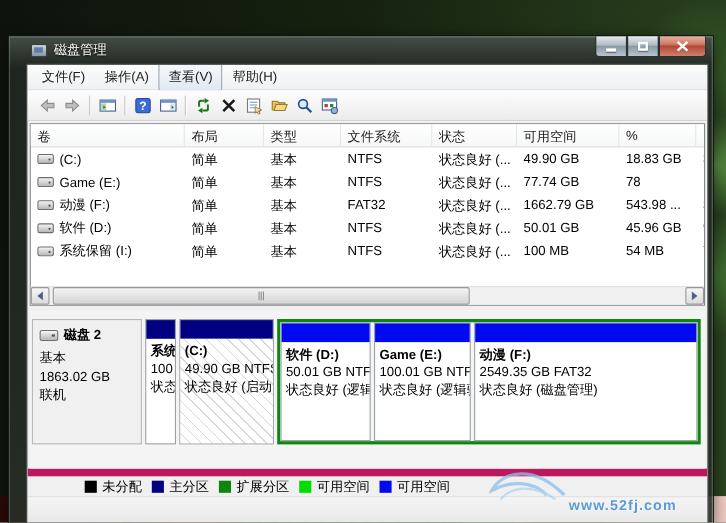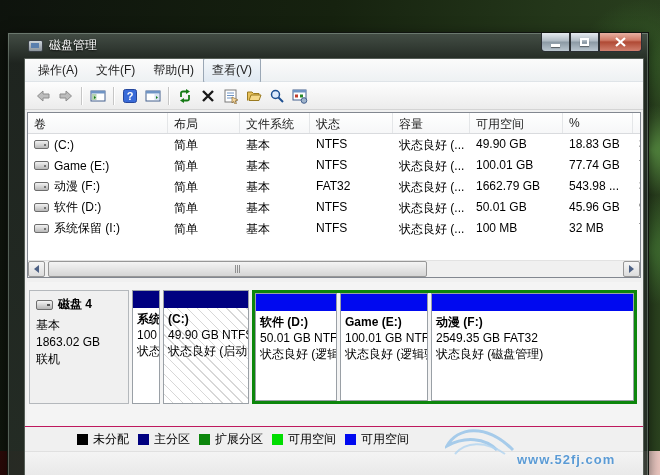--- a/index.html
+++ b/index.html
@@ -117,21 +117,21 @@
   .p-sys { width:28px; }
   .p-c { width:86px; }
   .extended { flex:1; border:3px solid #0c860c; display:flex; padding:0; background:#f4f4f4; }
   .extended .part { margin:0 3px 0 0; border:1px solid #9aa0a6; }
   .extended .part:last-child { margin-right:0; }
   .p-d { width:82px; flex:0 0 auto; }
   .p-e { width:88px; flex:0 0 auto; }
   .p-f { flex:1; }
 
   
-  .legend { height:25px; border-top:1px solid #be185d; background:#f0f0f0;
+  .legend { height:25px; border-top:7px solid #be185d; background:#f0f0f0;
     display:flex; align-items:center; gap:9px; padding-left:52px; font-size:12px; color:#000; }
   .leg-item { display:flex; align-items:center; gap:5px; }
   .leg-sq { width:11px; height:11px; flex:0 0 auto; }
   .statusbar { height:24px; background:linear-gradient(#f4f4f4,#e9e9e9); border-top:1px solid #e0e0e0; }
 </style>
 </head>
 <body>
 
 <div class="desktop-bottom">
   <div class="seg seg-dark-red"></div>
@@ -157,24 +157,24 @@
         <svg width="11" height="10">
             <path d="M1 1 L10 9 M10 1 L1 9" stroke="#fff" stroke-width="2.2"></path>
           </svg>
       </div>
     </div>
   </div>
 
   <div class="client">
 
     <div class="menubar">
+      <div class="menu-item">文件(F)</div>
       <div class="menu-item">操作(A)</div>
-      <div class="menu-item">文件(F)</div>
+      <div class="menu-item active">查看(V)</div>
       <div class="menu-item">帮助(H)</div>
-      <div class="menu-item active">查看(V)</div>
     </div>
 
     <div class="toolbar">
       <div class="tb-btn">
         <svg width="16" height="16">
             <path d="M8 3 L2.5 8 L8 13 L8 10 H14 V6 H8 Z" fill="#bdbdbd" stroke="#8d8d8d"></path>
           </svg>
       </div>
       <div class="tb-btn">
         <svg width="16" height="16">
@@ -248,23 +248,23 @@
             <rect x="8" y="6.5" width="3" height="3" fill="#2a8a2a"></rect>
             <circle cx="12" cy="12.5" r="2.8" fill="#9fb4cc" stroke="#44618e"></circle>
           </svg>
       </div>
     </div>
 
     <div class="list-panel">
       <div class="lv-header">
         <div>卷</div>
         <div>布局</div>
+        <div>类型</div>
         <div>文件系统</div>
         <div>状态</div>
-        <div>容量</div>
         <div>可用空间</div>
         <div>%</div>
       </div>
 
       <div class="lv-row">
         <div class="vol-cell">
             <span class="drive-ico"></span>
             <span>(C:)</span>
           </div>
         <div>简单</div>
@@ -277,21 +277,20 @@
       </div>
       <div class="lv-row">
         <div class="vol-cell">
             <span class="drive-ico"></span>
             <span>Game (E:)</span>
           </div>
         <div>简单</div>
         <div>基本</div>
         <div>NTFS</div>
         <div>状态良好 (...</div>
-        <div>100.01 GB</div>
         <div>77.74 GB</div>
         <div>78</div>
       </div>
       <div class="lv-row">
         <div class="vol-cell">
             <span class="drive-ico"></span>
             <span>动漫 (F:)</span>
           </div>
         <div>简单</div>
         <div>基本</div>
@@ -317,21 +316,21 @@
       <div class="lv-row">
         <div class="vol-cell">
             <span class="drive-ico"></span>
             <span>系统保留 (I:)</span>
           </div>
         <div>简单</div>
         <div>基本</div>
         <div>NTFS</div>
         <div>状态良好 (...</div>
         <div>100 MB</div>
-        <div>32 MB</div>
+        <div>54 MB</div>
         <div>72</div>
       </div>
 
       <div class="lv-fill"></div>
 
       <div class="hscroll">
         <div class="hs-arrow left">
             <div class="hs-tri l"></div>
           </div>
         <div class="hs-thumb">
@@ -341,21 +340,21 @@
             <div class="hs-tri r"></div>
           </div>
       </div>
     </div>
 
     <div class="disk-area">
       <div class="disk-row">
         <div class="disk-label">
           <div class="dname">
               <span class="disk-ico"></span>
-              <span>磁盘 4</span>
+              <span>磁盘 2</span>
             </div>
           <div class="dline">基本</div>
           <div class="dline">1863.02 GB</div>
           <div class="dline">联机</div>
         </div>
         <div class="blocks">
           <div class="part p-sys">
             <div class="part-bar bar-primary"></div>
             <div class="part-body">
               <div class="pname">系统保留</div>

